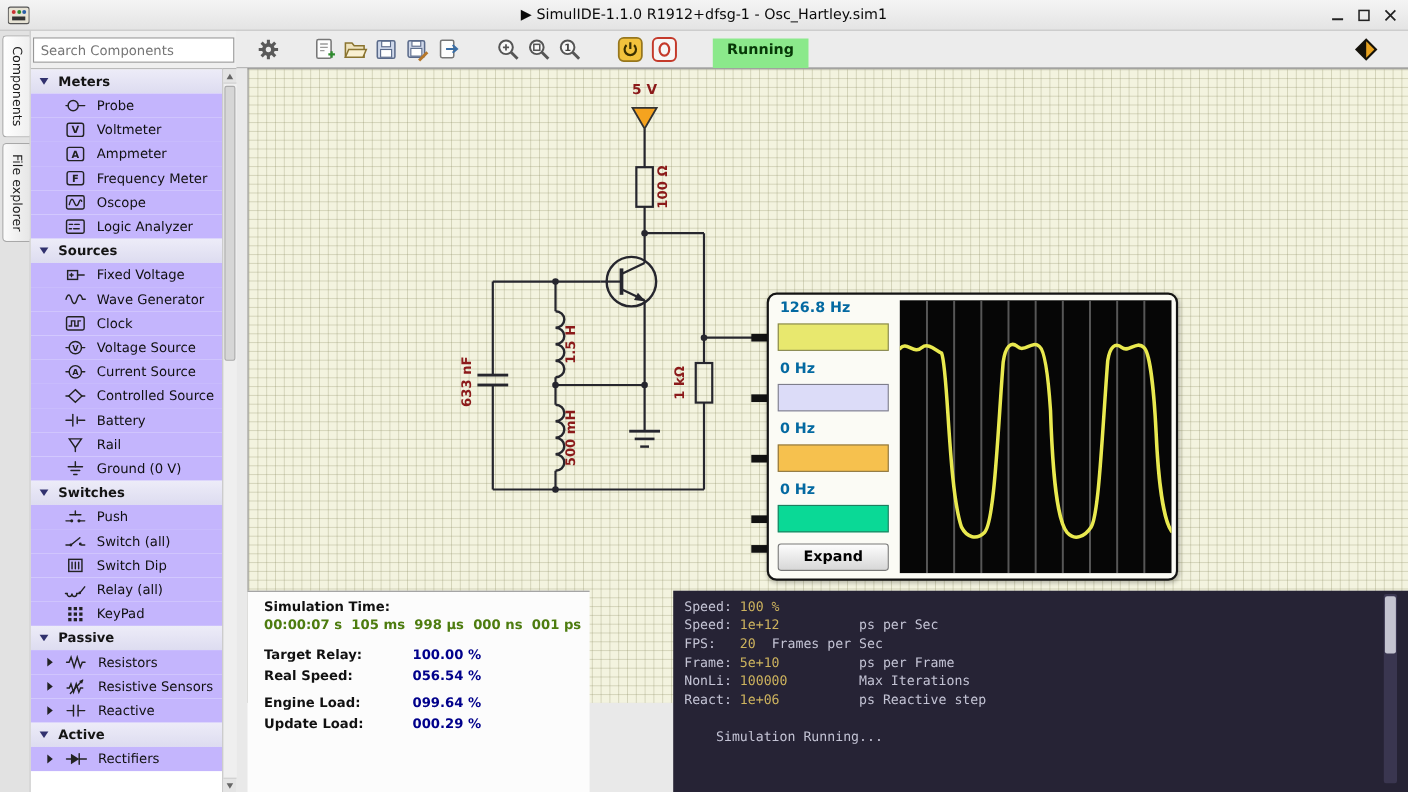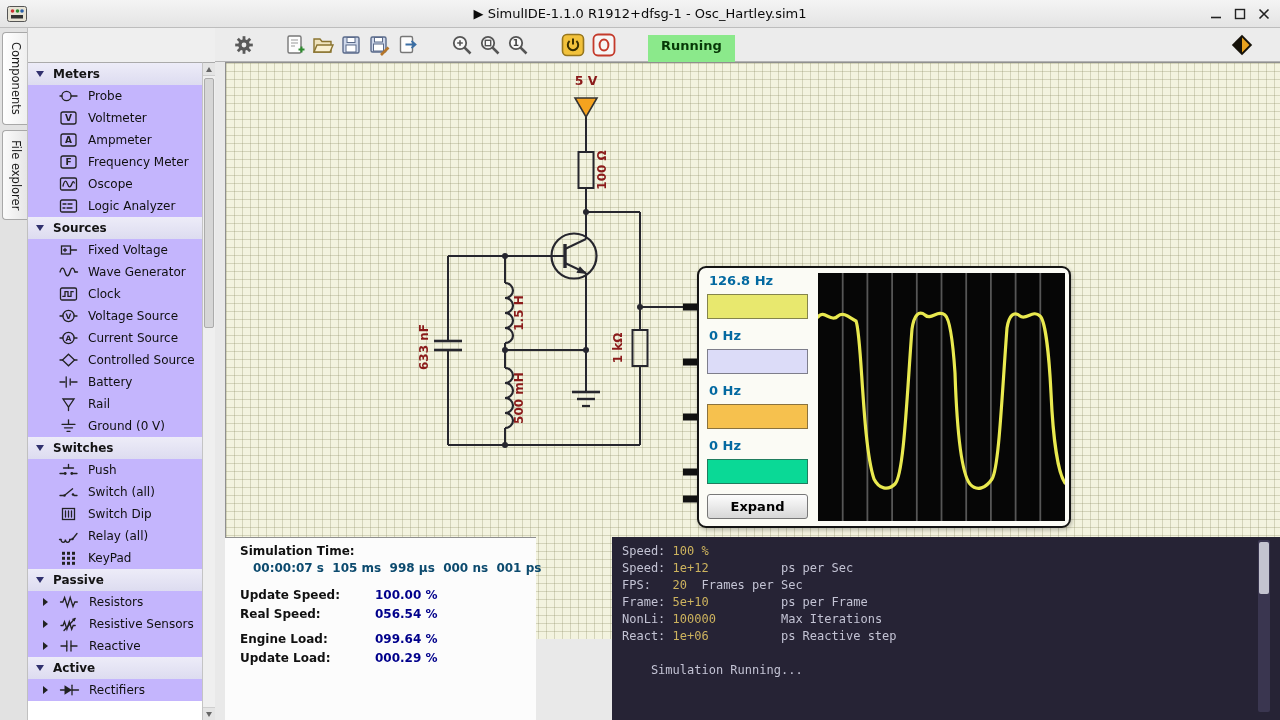--- a/index.html
+++ b/index.html
@@ -123,20 +123,21 @@
         </svg>
     </div>
   </div>
 
   <div id="tabstrip">
     <div class="vtab" id="tab-components">Components</div>
     <div class="vtab" id="tab-file-explorer">File explorer</div>
   </div>
 
   <div id="left-panel">
+    <input id="search" type="text" placeholder="Search Components" style="">
     <div id="comp-list">
 
       <div class="sec">
           <span class="tri"></span>
           <span class="label">Meters</span>
         </div>
       <div class="row">
           <svg class="cicon" viewBox="0 0 21 18">
             <circle cx="8.5" cy="9" r="4.6"></circle>
             <line x1="13.1" y1="9" x2="19" y2="9"></line>
@@ -534,22 +535,22 @@
             <line x1="222.3" y1="0" x2="222.3" y2="248"></line>
           </g>
           <path d="M0,44 C6,36 13,50 20,43 C26,38 33,46 38,48 C44,62 44,170 56,206 C61,216 70,218 77,211 C86,202 89,120 94,56 C96,42 101,37 107,42 C113,48 120,36 127,42 C132,46 135,70 137,100 C139,160 143,200 152,211 C159,219 168,215 174,206 C181,195 184,120 189,55 C191,42 196,38 202,43 C208,48 215,36 222,43 C227,47 231,80 233,120 C235,165 240,200 247,210" fill="none" stroke-width="3.2" stroke-linecap="round" stroke="#e9e94f"></path>
         </svg>
       </div>
     </div>
   </div>
 
   <div id="sim-panel">
     <div id="sim-time-label">Simulation Time:</div>
-    <div id="sim-time-value" style="color: #0c4a6e; margin-left: 13px;">00:00:07 s  105 ms  998 µs  000 ns  001 ps</div>
-    <div class="sim-row" style="top:50px"><span class="srl">Update Speed:</span><span class="srv" style="color: rgb(0, 0, 139);">100.00 %</span></div>
+    <div id="sim-time-value" style="color: #4d7c0f;">00:00:07 s  105 ms  998 µs  000 ns  001 ps</div>
+    <div class="sim-row" style="top:50px"><span class="srl">Target Relay:</span><span class="srv" style="color: rgb(0, 0, 139);">100.00 %</span></div>
     <div class="sim-row" style="top:69px"><span class="srl">Real Speed:</span><span class="srv" style="color: rgb(0, 0, 139);">056.54 %</span></div>
     <div class="sim-row" style="top:94px"><span class="srl">Engine Load:</span><span class="srv" style="color: rgb(0, 0, 139);">099.64 %</span></div>
     <div class="sim-row" style="top:113px"><span class="srl">Update Load:</span><span class="srv" style="color: rgb(0, 0, 139);">000.29 %</span></div>
   </div>
 
   <div id="console" style="background: rgb(38, 35, 53);">
     <div class="cline"><span class="cl">Speed: </span><span class="cv">100 %</span><span class="cl"></span></div>
     <div class="cline"><span class="cl">Speed: </span><span class="cv">1e+12</span><span class="cl">          ps per Sec</span></div>
     <div class="cline"><span class="cl">FPS:   </span><span class="cv">20</span><span class="cl">  Frames per Sec</span></div>
     <div class="cline"><span class="cl">Frame: </span><span class="cv">5e+10</span><span class="cl">          ps per Frame</span></div>

